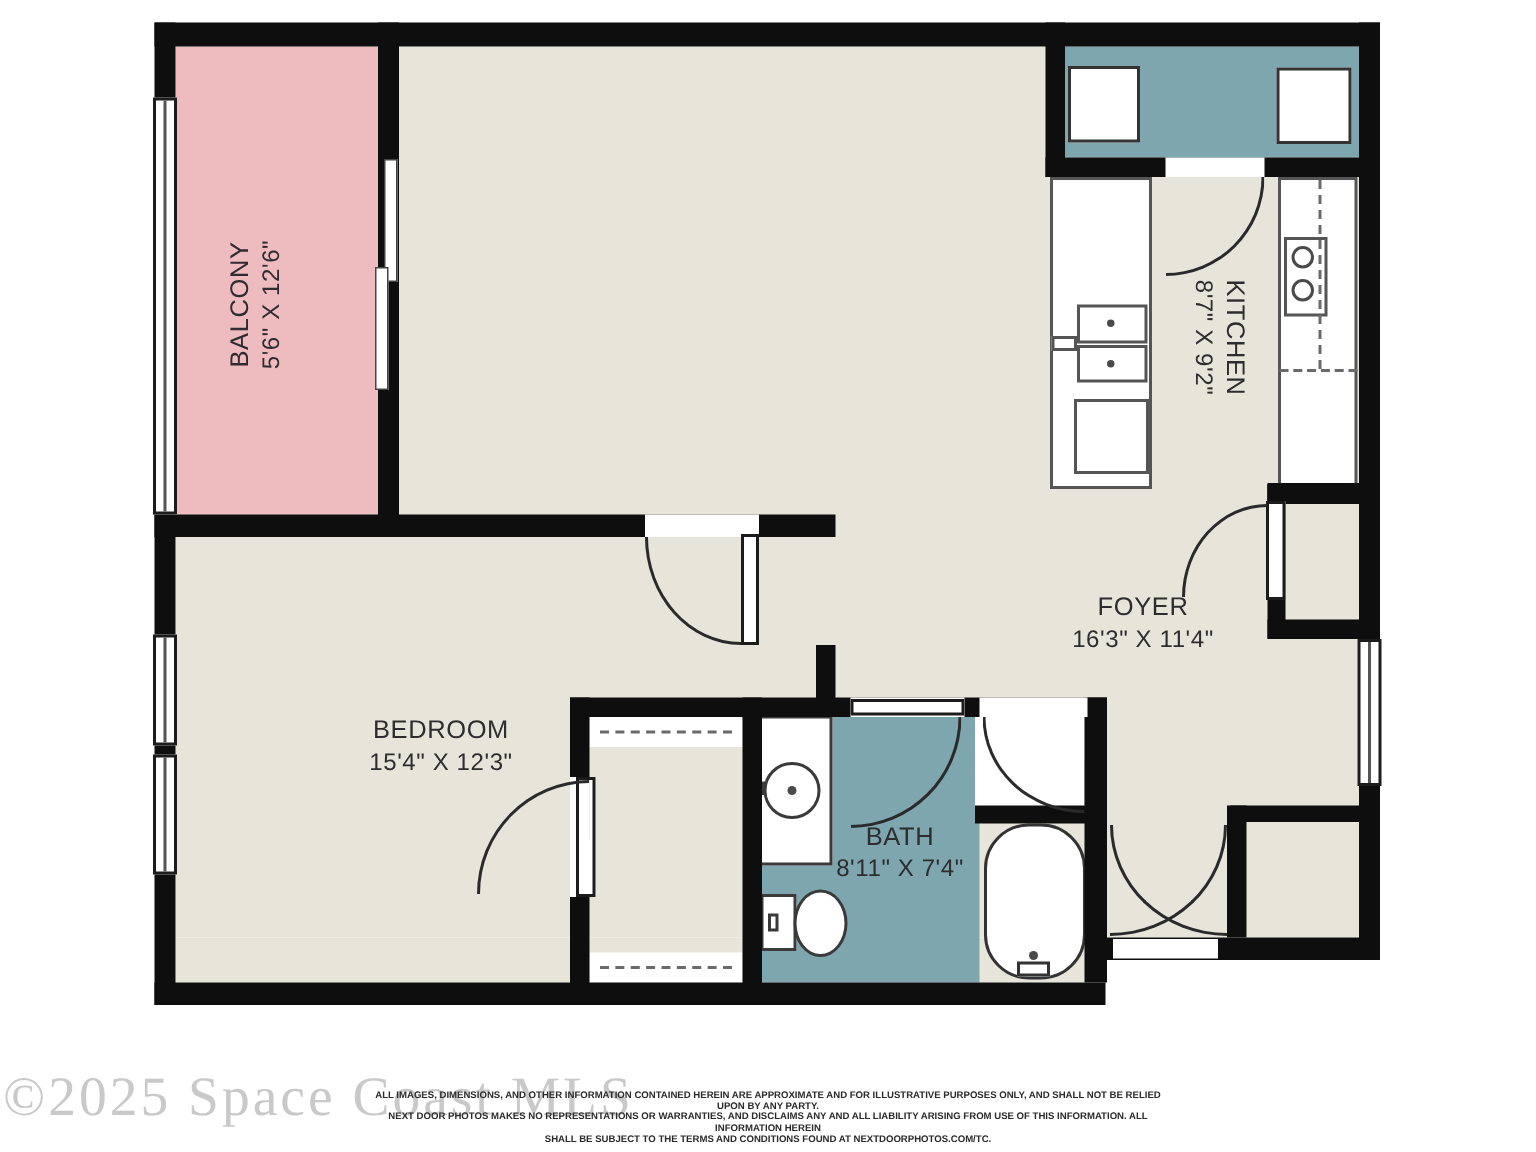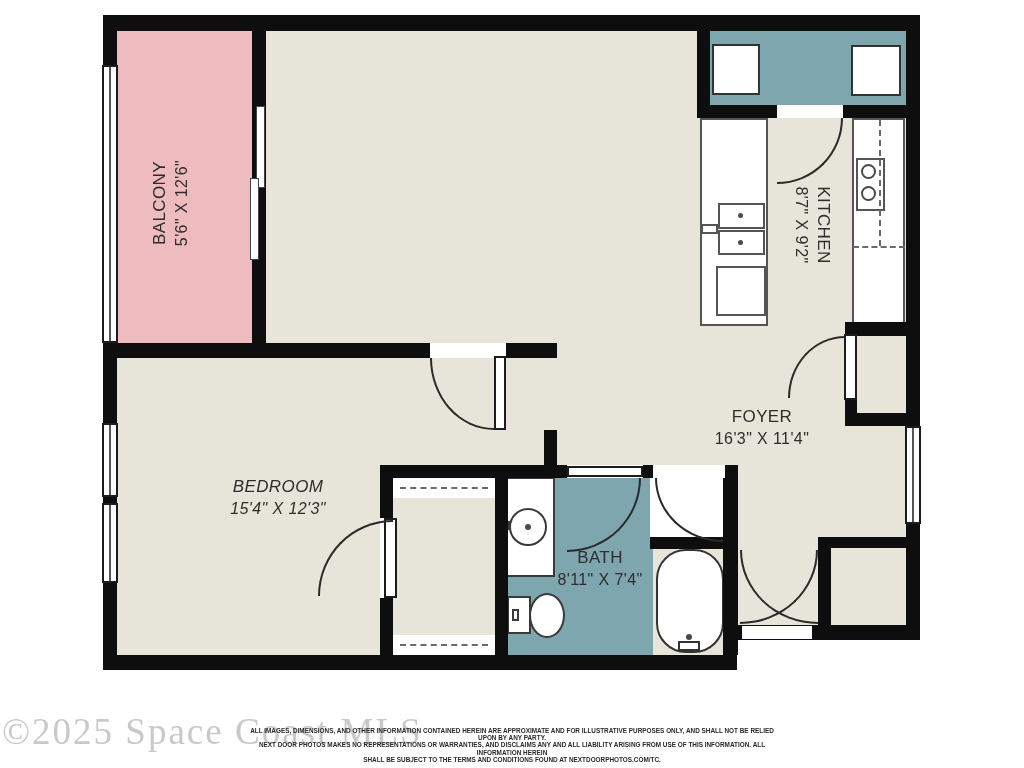--- a/index.html
+++ b/index.html
@@ -137,26 +137,26 @@
     <div class="dm">5'6" X 12'6"</div>
   </div>
 
 
 
   <div class="room-label" style="left:732px;top:203px;width:160px;height:44px;transform:rotate(90deg);">
     <div class="nm">KITCHEN</div>
     <div class="dm">8'7" X 9'2"</div>
   </div>
 
-  <div class="room-label" style="left:682px;top:394px;width:160px;height:46px;margin-top:12px;">
+  <div class="room-label" style="left:682px;top:394px;width:160px;height:46px;">
     <div class="nm">FOYER</div>
     <div class="dm">16'3" X 11'4"</div>
   </div>
 
-  <div class="room-label" style="left:198px;top:476px;width:160px;height:46px;font-style:italic;">
+  <div class="room-label" style="left:214px;top:476px;width:160px;height:46px;">
     <div class="nm">BEDROOM</div>
     <div class="dm">15'4" X 12'3"</div>
   </div>
 
 
   <div class="room-label" style="left:520px;top:547px;width:160px;height:44px;">
     <div class="nm">BATH</div>
     <div class="dm">8'11" X 7'4"</div>
   </div>
 

